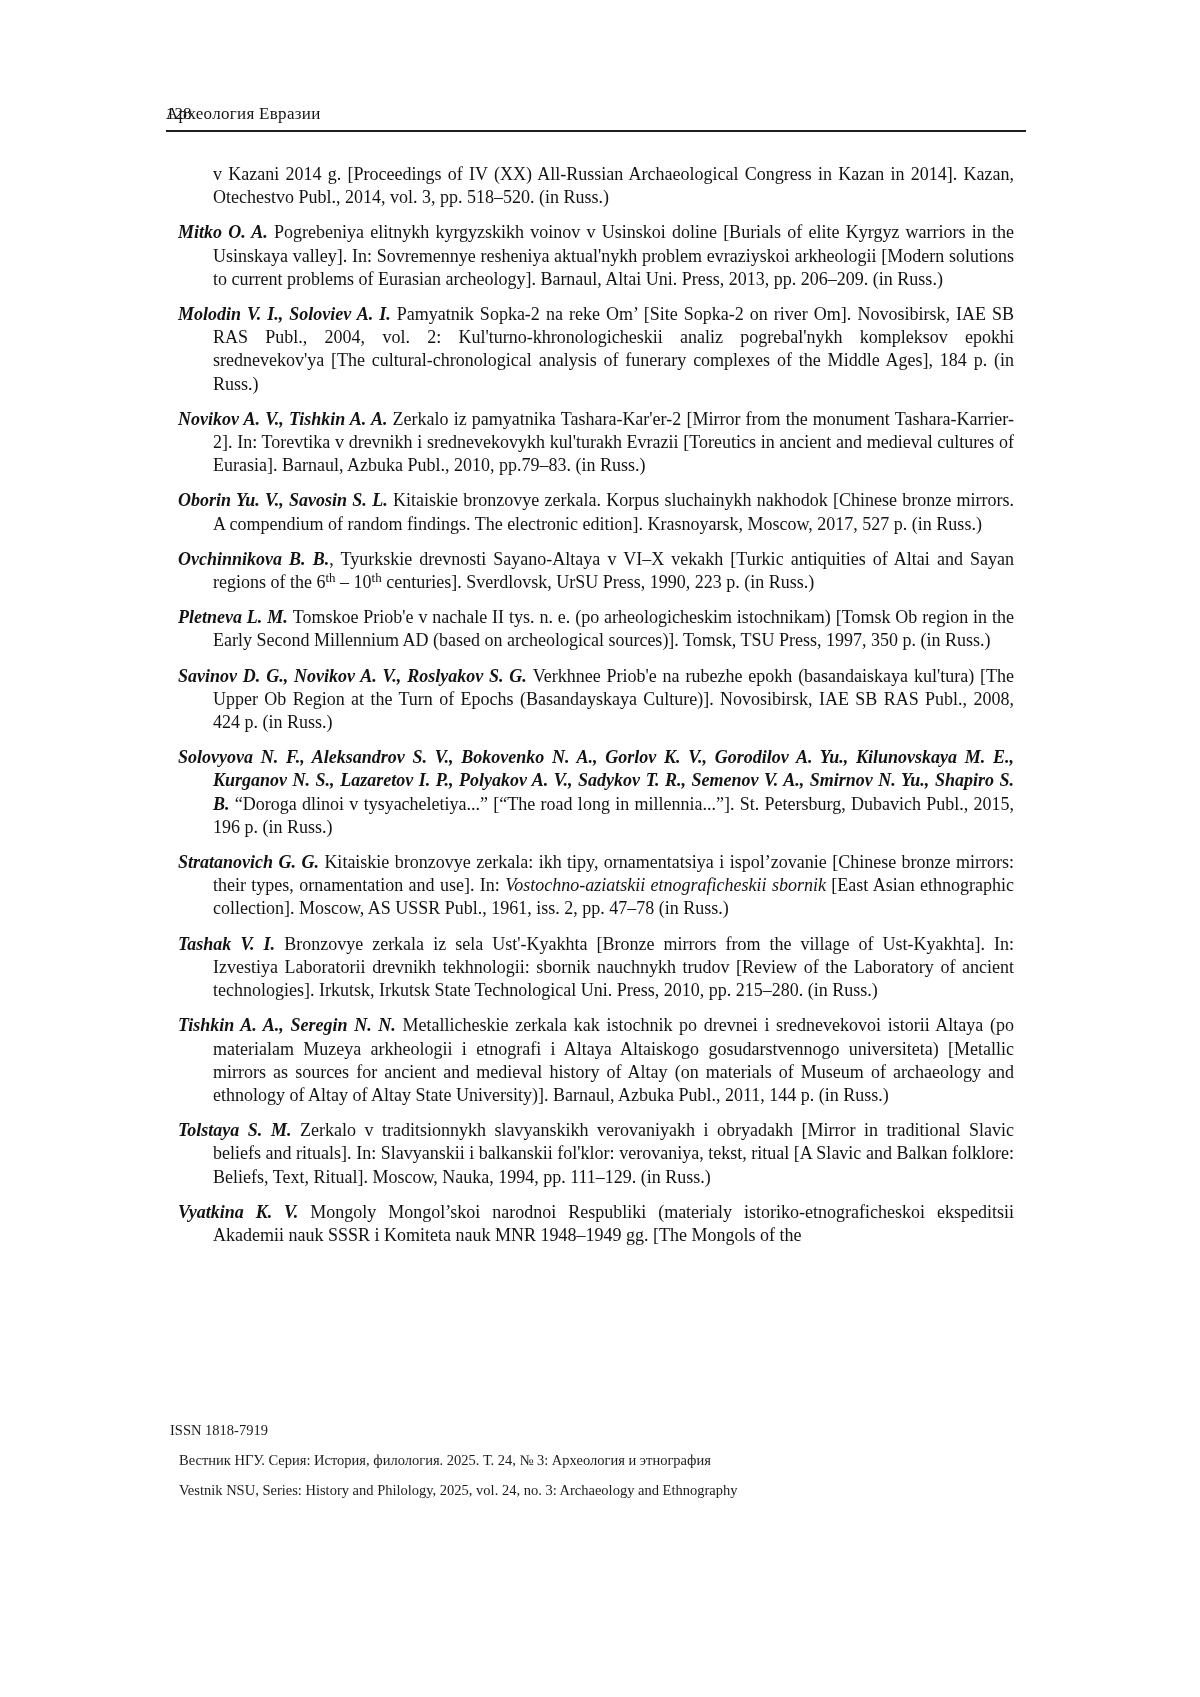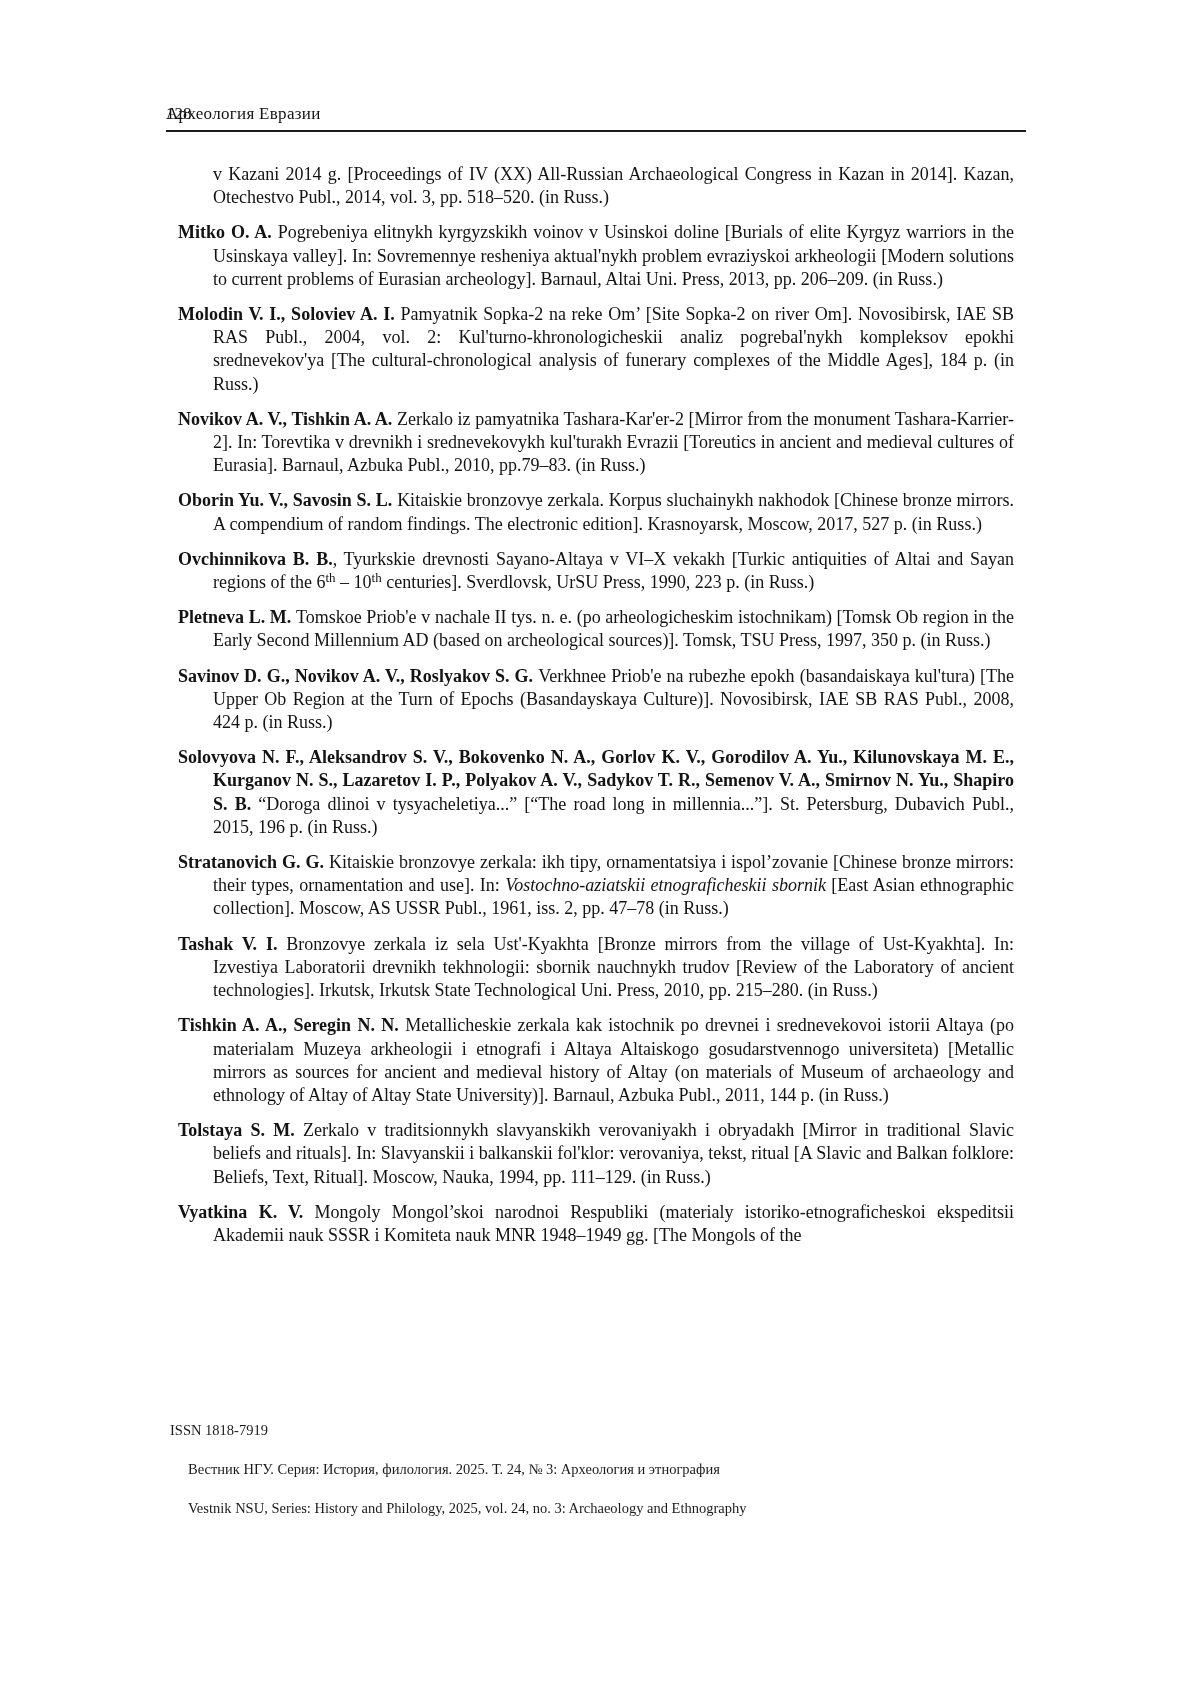--- a/index.html
+++ b/index.html
@@ -34,41 +34,41 @@
     font-size: 18px;
     line-height: 23.2px;
     text-align: justify;
   }
   .ref {
     margin: 12px;
     padding-left: 35px;
     text-indent: -35px;
   }
   .ref.cont { text-indent: 0; }
-  .ref b { font-weight: bold; }
+  .ref b { font-weight: bold; font-style: italic; }
   .ref i { font-style: italic; }
   .ref sup {
     font-size: 13px;
     line-height: 0;
     vertical-align: baseline;
     position: relative;
     top: -0.45em;
   }
 
   .page-footer {
     position: absolute;
     left: 170px;
     top: 1420px;
     width: 860px;
     font-size: 14.5px;
     line-height: 21px;
     color: #1b1b1b;
   }
   .footer-issn { }
-  .footer-line { margin: 18px; }
+  .footer-line { margin: 9px; }
 </style>
 </head>
 <body>
 
 <div class="sheet">
 
   <div class="page-header">
     <span class="page-number">128</span>
     <span class="running-title">Археология Евразии</span>
   </div>

